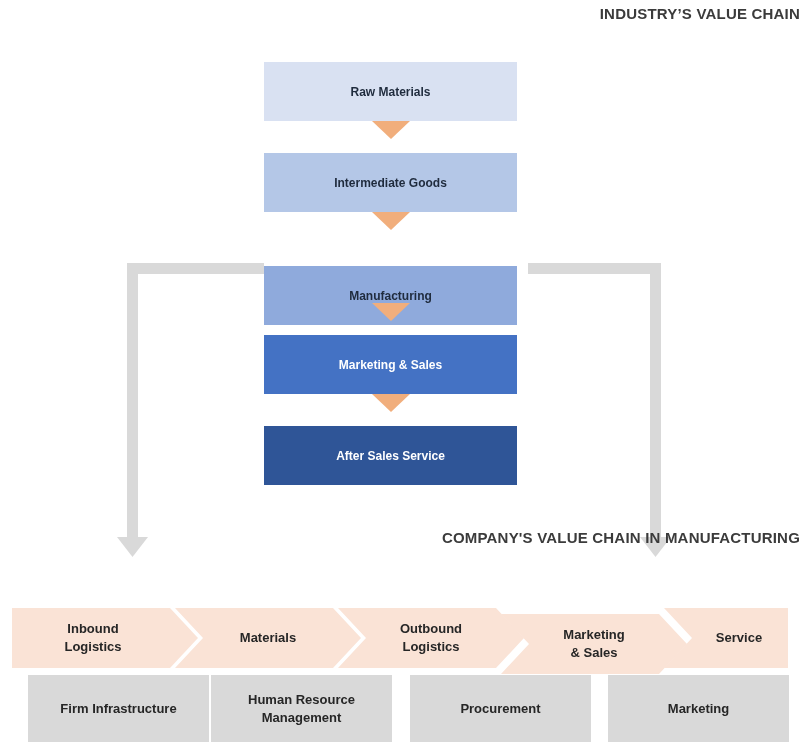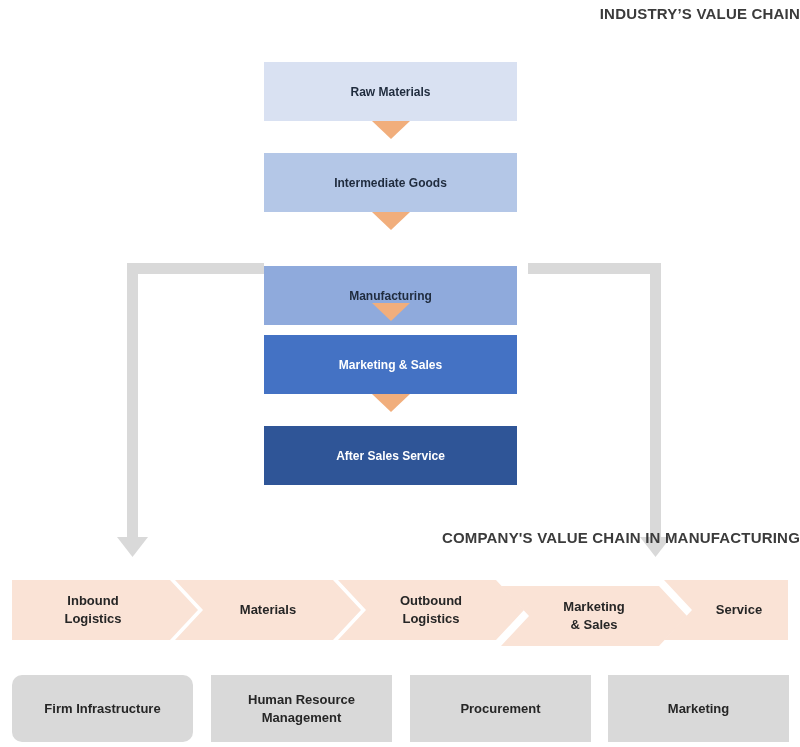--- a/index.html
+++ b/index.html
@@ -75,21 +75,21 @@
   #bracket-left .head{left:-5px;top:274px;}
   
   #bracket-right{left:517px;top:263px;width:144px;height:295px;}
   #bracket-right .hbar{left:11px;width:133px;}
   #bracket-right .vbar{left:133px;top:0;height:274px;}
   #bracket-right .head{left:123px;top:274px;}
 
   
   #chevron-row{
     position:absolute;
-    left:12px;top:580px;
+    left:12px;top:608px;
     width:740px;height:60px;
   }
   .chev{
     position:absolute;
     top:0;height:60px;
     background:#fae3d6;
     display:flex;
     align-items:center;
     justify-content:center;
     text-align:center;
@@ -131,21 +131,21 @@
     align-items:center;
     justify-content:center;
     text-align:center;
     font-size:13px;
     font-weight:bold;
     line-height:1.35;
     color:#262626;
     box-sizing:border-box;
     padding:0 8px;
   }
-  #support-0{left:0px;border-radius:10px;}
+  #support-0{left:16px;}
   #support-1{left:199px;}
   #support-2{left:398px;}
   #support-3{left:596px;}
 </style>
 </head>
 <body>
 
 <div id="stage">
 
   <div class="title" id="title-industry">INDUSTRY’S VALUE CHAIN</div>

